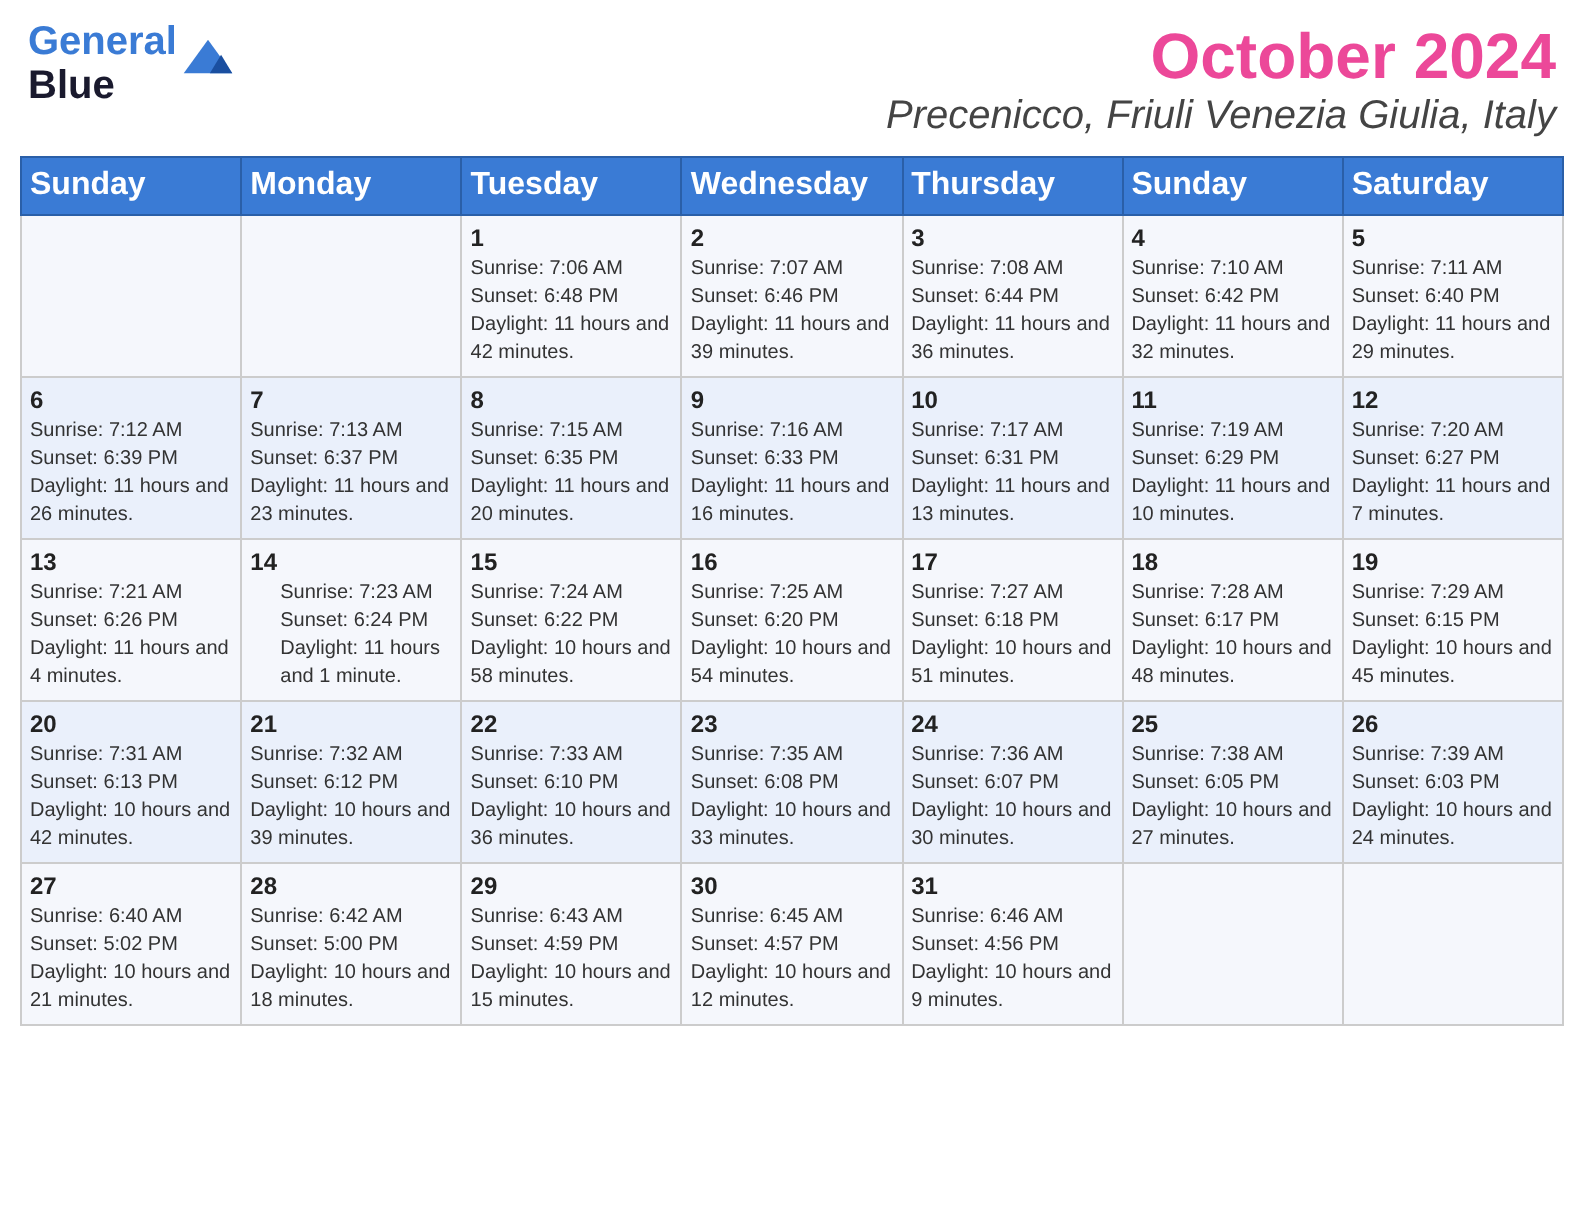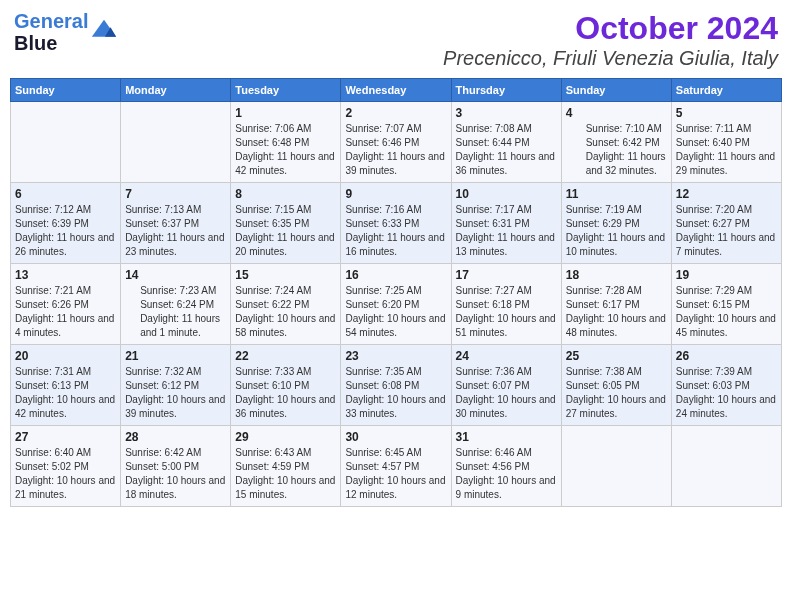--- a/index.html
+++ b/index.html
@@ -30,38 +30,38 @@
     .logo-text span { color: #3a7bd5; }
     .logo-icon {
       width: 28px;
       height: 28px;
       margin-left: 2px;
     }
     .title-block { text-align: right; }
     .main-title {
       font-size: 32px;
       font-weight: bold;
-      color: #6d28d9;
+      color: #ec4899;
     }
     .subtitle {
       font-size: 20px;
       color: #444;
       font-style: italic;
     }
     .calendar {
       width: 100%;
       border-collapse: collapse;
       font-size: 11px;
     }
     .calendar thead th {
       background: #3a7bd5;
       color: #fff;
       padding: 5px 4px;
       text-align: left;
-      font-size: 11px;
+      font-size: 16px;
       font-weight: bold;
       border: 1px solid #2a5fa8;
     }
     .calendar tbody td {
       border: 1px solid #ccc;
       vertical-align: top;
       padding: 4px 4px;
       width: calc(100% / 7);
       min-height: 80px;
       height: 80px;
@@ -136,21 +136,21 @@
 Daylight: 11 hours and 39 minutes.</div>
         </td>
         <td>
           <span class="day-num">3</span>
           <div class="day-info" style="white-space: pre-line;">Sunrise: 7:08 AM
 Sunset: 6:44 PM
 Daylight: 11 hours and 36 minutes.</div>
         </td>
         <td>
           <span class="day-num">4</span>
-          <div class="day-info" style="white-space: pre-line; margin-left: 20px;">Sunrise: 7:10 AM
+          <div class="day-info" style="white-space: pre-line;">Sunrise: 7:10 AM
 Sunset: 6:42 PM
 Daylight: 11 hours and 32 minutes.</div>
         </td>
         <td>
           <span class="day-num">5</span>
           <div class="day-info" style="white-space: pre-line;">Sunrise: 7:11 AM
 Sunset: 6:40 PM
 Daylight: 11 hours and 29 minutes.</div>
         </td>
       </tr>

